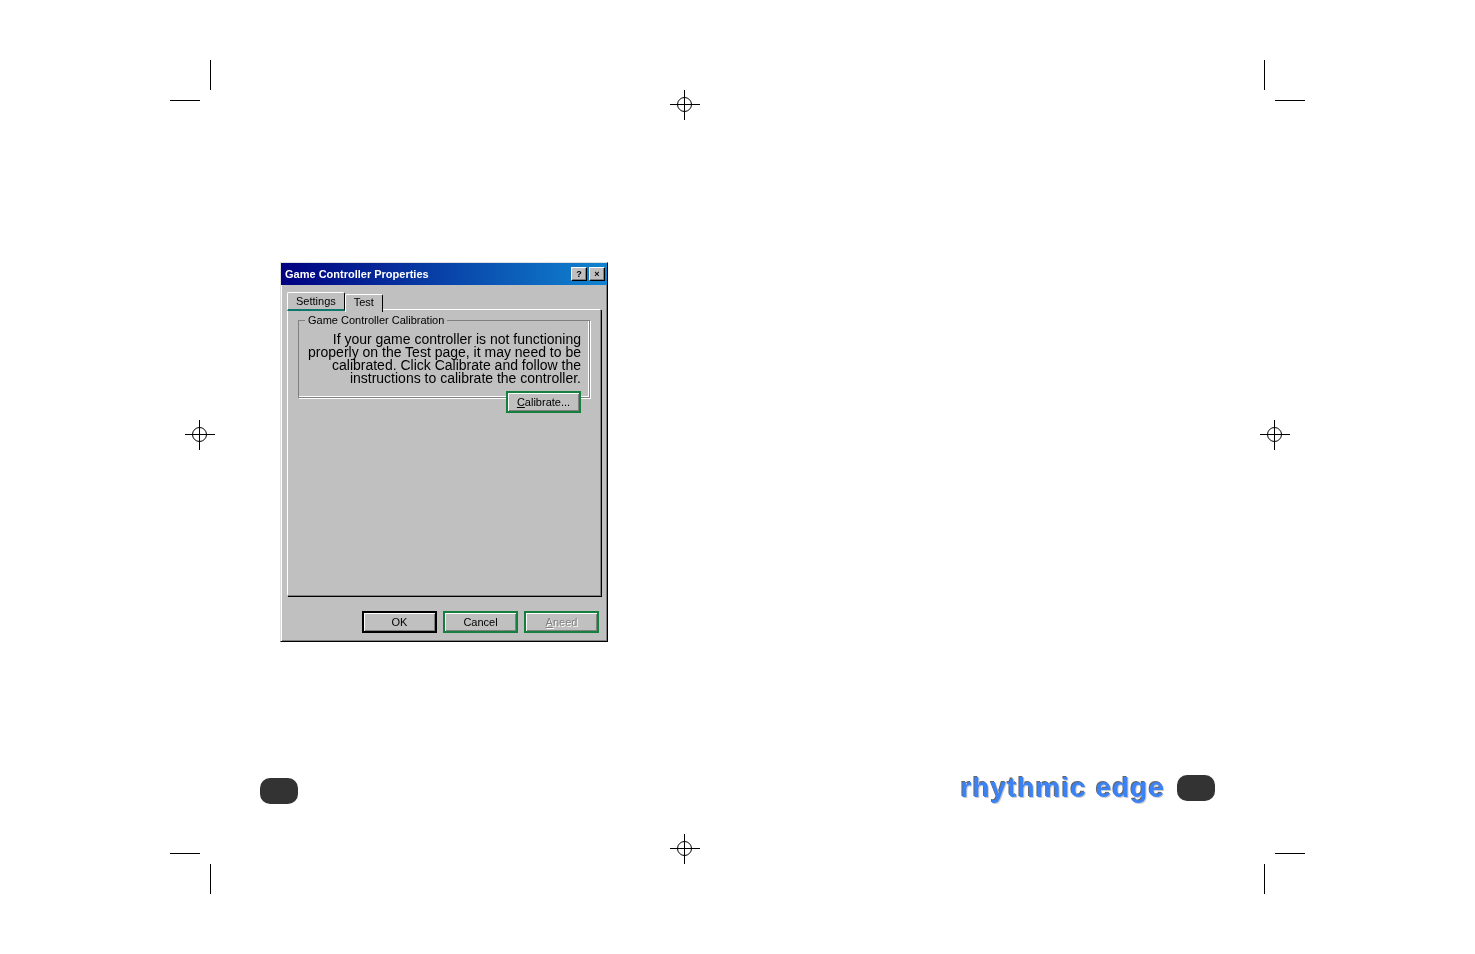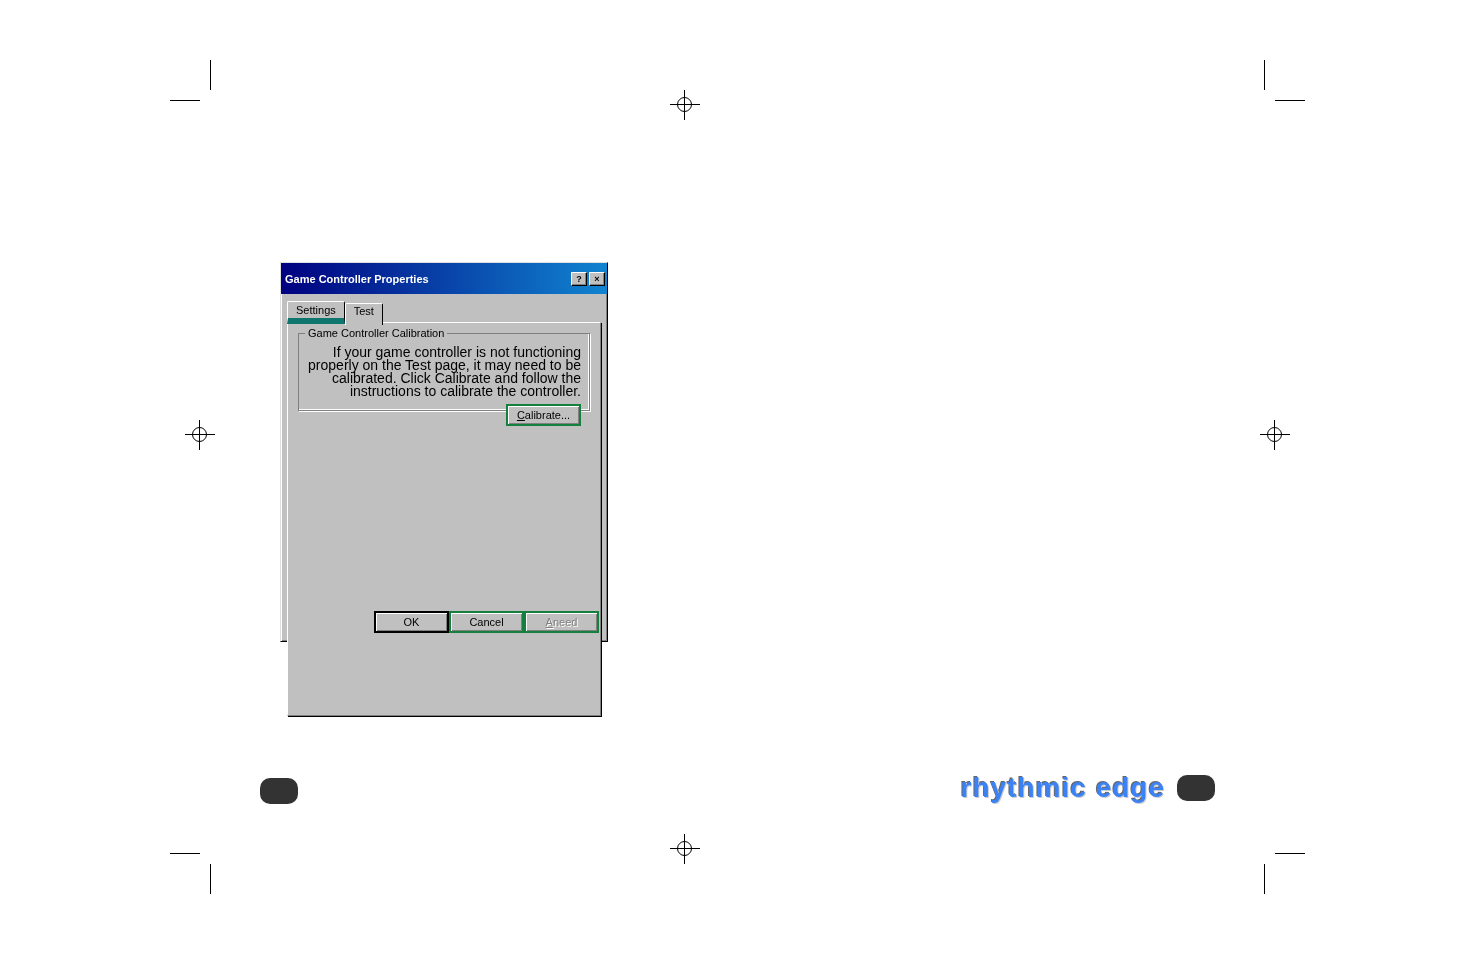--- a/index.html
+++ b/index.html
@@ -37,21 +37,21 @@
       position: absolute;
       left: 280px; top: 262px;
       width: 328px; height: 380px;
       background: #c0c0c0;
       border: 1px solid #000;
       border-top-color: #dfdfdf;
       border-left-color: #dfdfdf;
       box-shadow: inset 1px 1px 0 #fff, inset -1px -1px 0 #808080;
     }
     .titlebar {
-      height: 31px;
+      height: 22px;
       background: linear-gradient(to right, #000080, #1084d0);
       display: flex; align-items: center;
       padding: 0 2px;
     }
     .titlebar-text { color: #fff; font-weight: bold; font-size: 11px; flex: 1; padding-left: 2px; }
     .titlebar-btns { display: flex; gap: 0; }
     .titlebar-btn {
       width: 16px; height: 14px;
       background: #c0c0c0;
       border: 1px solid #000;
@@ -68,30 +68,30 @@
     .tab {
       padding: 2px 8px;
       background: #c0c0c0;
       border: 1px solid #fff;
       border-right-color: #000;
       border-bottom: none;
       border-radius: 2px 2px 0 0;
       font-size: 11px;
       position: relative;
     }
-    .tab.active { border-bottom: 6px solid #0f766e; margin-bottom: -1px; }
+    .tab.active { border-bottom: 2px solid #0f766e; margin-bottom: -1px; }
     .tab.inactive { top: 2px; padding: 1px 8px; }
     
     .tab-panel {
       border: 1px solid #fff;
       border-right-color: #808080;
       border-bottom-color: #808080;
       box-shadow: 1px 1px 0 #000;
       padding: 10px;
-      height: 394px;
+      height: 287px;
       background: #c0c0c0;
     }
     
     .groupbox {
       border: 1px solid #808080;
       box-shadow: inset -1px -1px 0 #fff, 1px 1px 0 #fff;
       padding: 12px 8px 8px 8px;
       position: relative;
       height: 78px;
     }
@@ -111,21 +111,21 @@
       width: 75px; height: 22px;
       text-align: center;
     }
     .btn.default { border: 2px solid #000; }
     .btn.disabled { color: #808080; text-shadow: 1px 1px 0 #fff; }
     
     .calibrate-btn-wrap { text-align: right; margin-top: 6px; }
     
     .dialog-footer {
       position: absolute; bottom: 8px; right: 8px;
-      display: flex; 
+      display: flex; gap: 6px;
     }
     
     .underline { text-decoration: underline; }
     
     
     .page-footer {
       position: absolute;
       right: 260px; bottom: 150px;
       display: flex; align-items: center; gap: 12px;
     }

